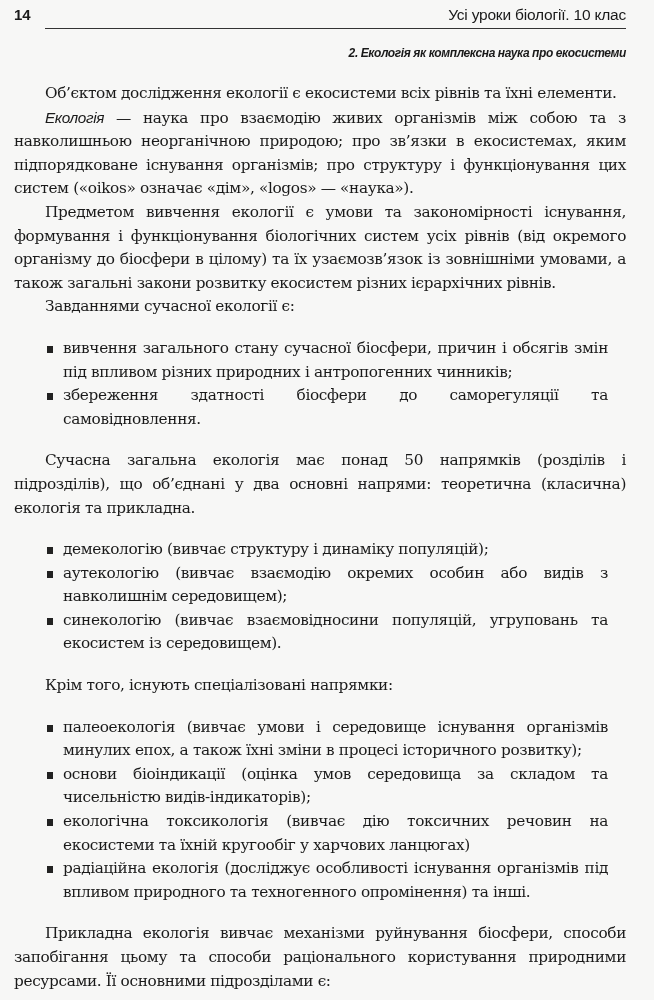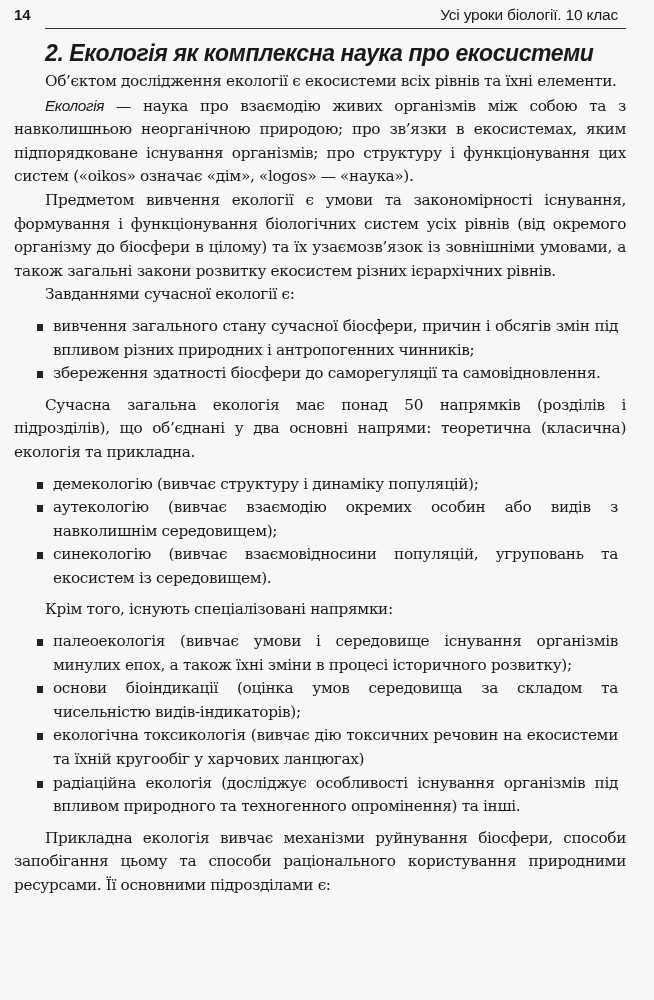--- a/index.html
+++ b/index.html
@@ -11,39 +11,40 @@
     }
     .page { position: relative; width: 654px; height: 1000px; }
     .header {
       position: absolute; left: 14px; top: 4px; width: 612px; height: 26px;
       font-family: "Liberation Sans", sans-serif;
     }
     .page-num {
       position: absolute; left: 0; top: 2px; font-size: 15px; font-weight: bold;
     }
     .running-title {
-      position: absolute; right: 8px; top: 2px; font-size: 15.5px; letter-spacing: -0.2px; margin-left: 48px;
+      position: absolute; right: 0; top: 2px; font-size: 15.5px; letter-spacing: -0.2px; margin-left: 48px;
     }
     .header-rule {
       position: absolute; left: 31px; right: 0; top: 24px; height: 0;
       border-top: 1.3px solid #333;
     }
     .content {
       position: absolute; left: 14px; top: 40px; width: 612px;
       font-size: 15.3px; line-height: 23.6px;
       letter-spacing: -0.35px;
     }
     .section-title {
       font-family: "Liberation Sans", sans-serif; font-weight: bold; font-style: italic;
-      font-size: 23px; line-height: 26px; padding-left: 31px; letter-spacing: -0.4px;
-      margin-bottom: 4px;
+      font-size: 12px; line-height: 26px; padding-left: 31px; letter-spacing: -0.4px;
+      margin-bottom: 16px;
+      text-align: right;
     }
     p { margin: 0; text-align: justify; text-indent: 31px; }
     .term { font-family: "Liberation Sans", sans-serif; font-style: italic; }
-    ul { list-style: none; margin: 8px; padding: 0; }
+    ul { list-style: none; margin: 18px; padding: 0; }
     li { position: relative; padding-left: 31px; text-align: justify; }
     li .bullet {
       position: absolute; left: 15px; top: 9px; width: 6px; height: 7px; background: #222;
     }
   </style>
 </head>
 <body>
 
 <div class="page">
   <div class="header">

